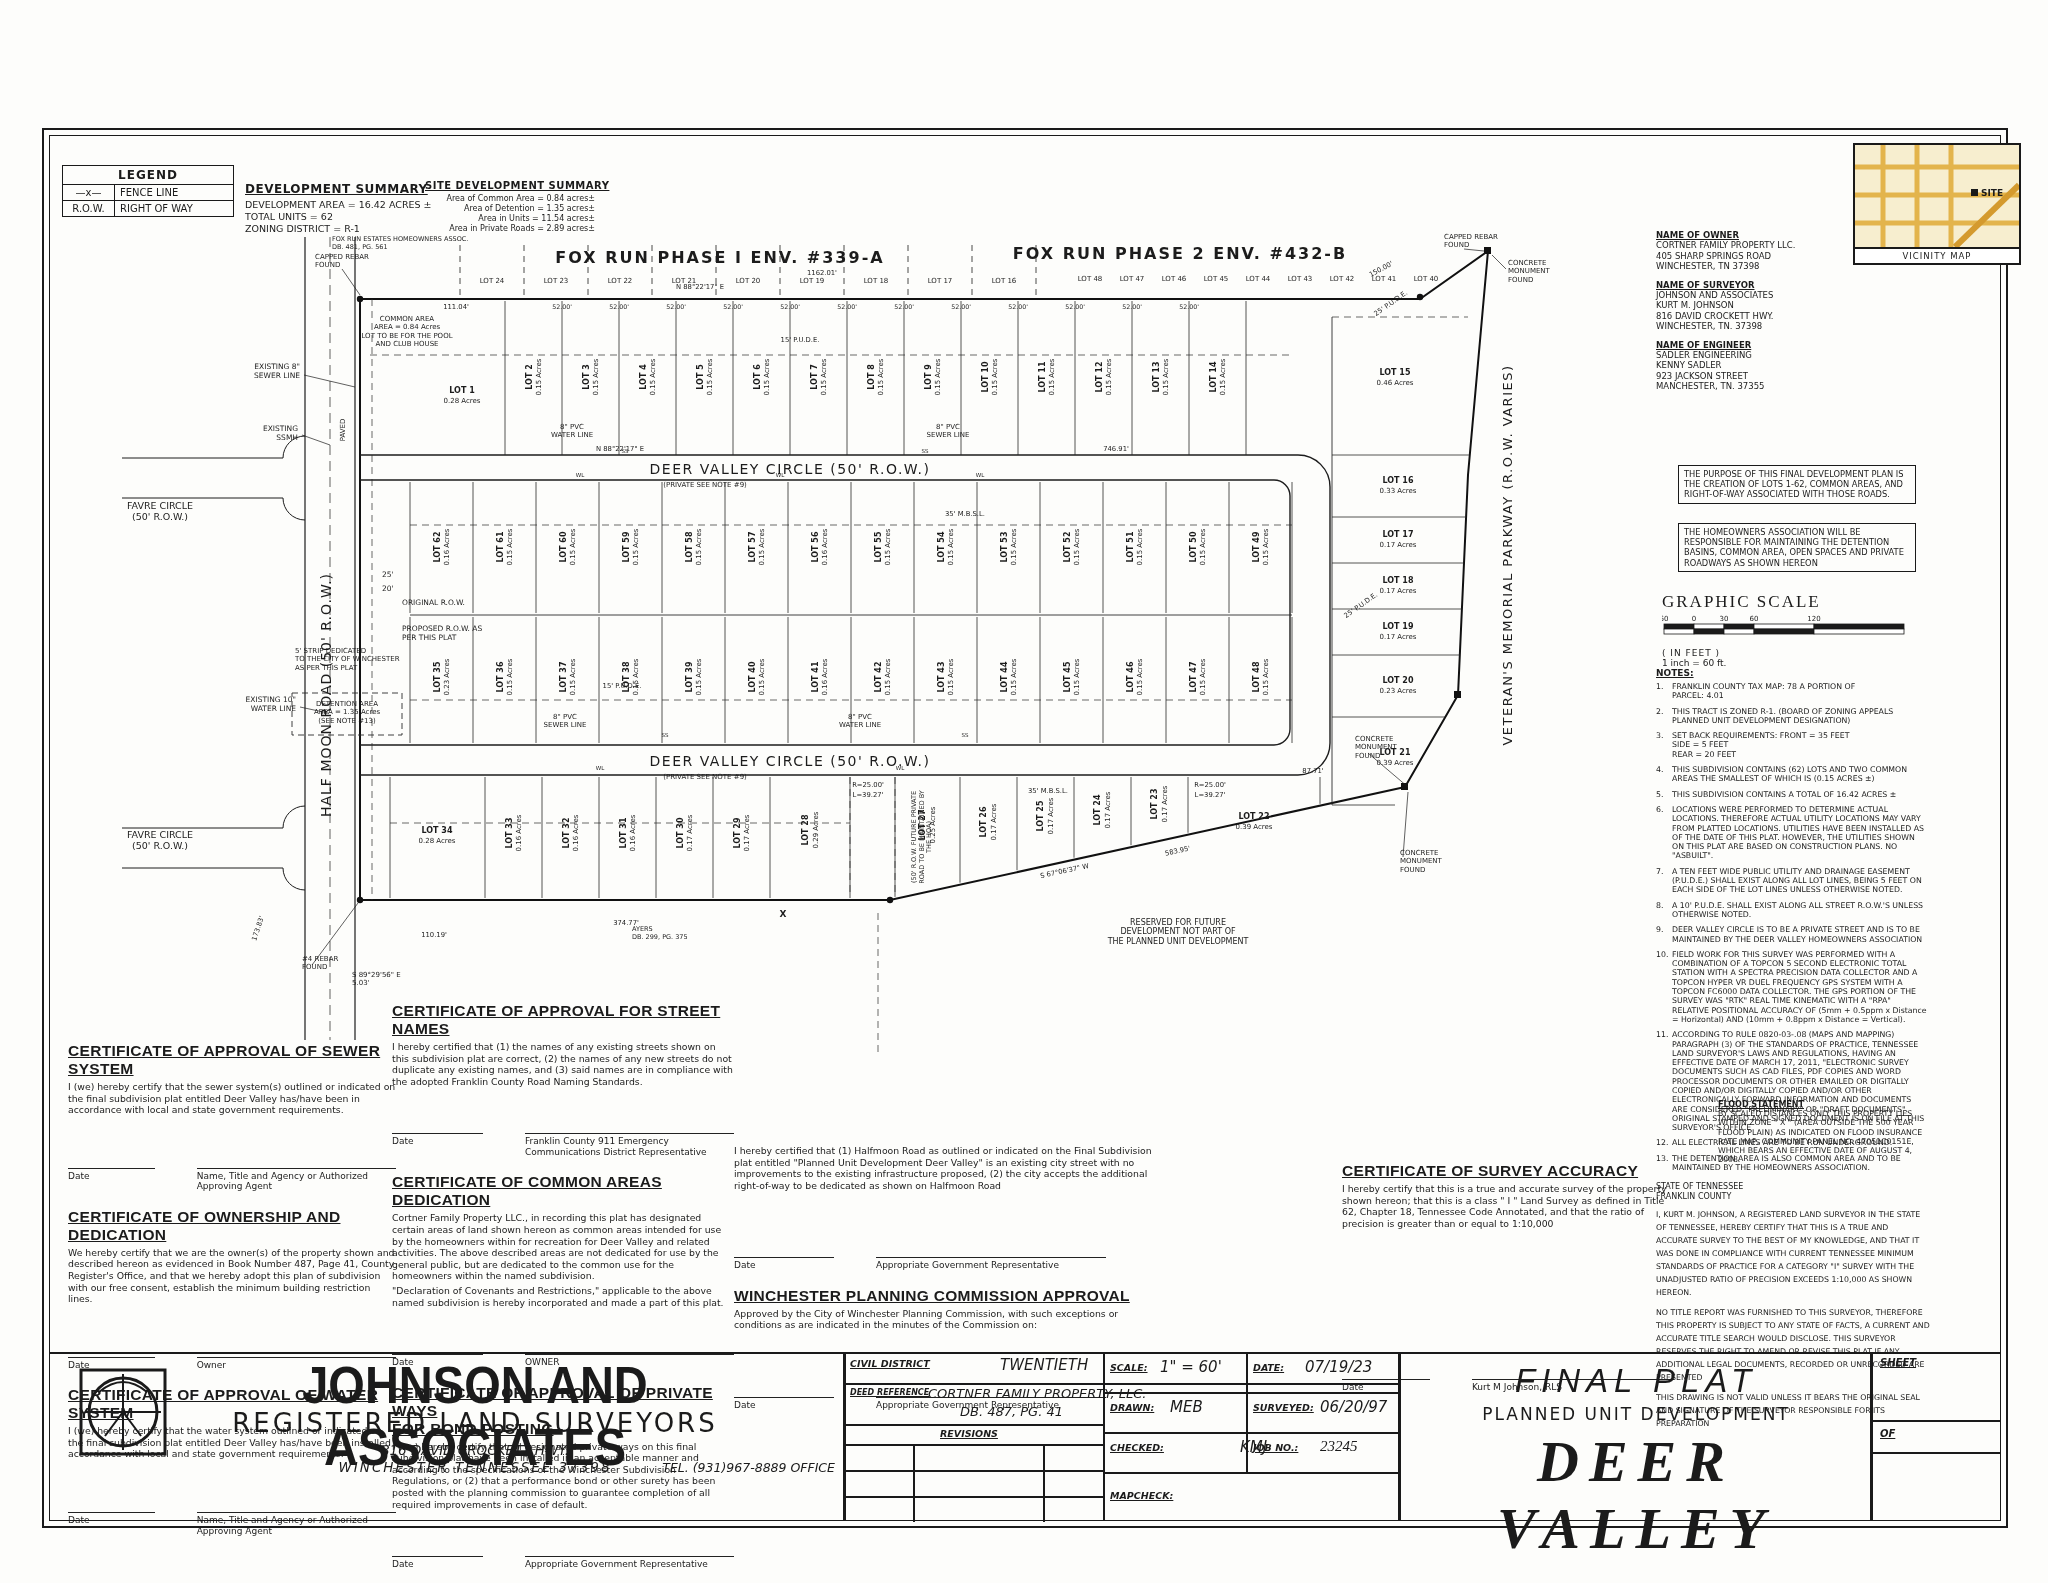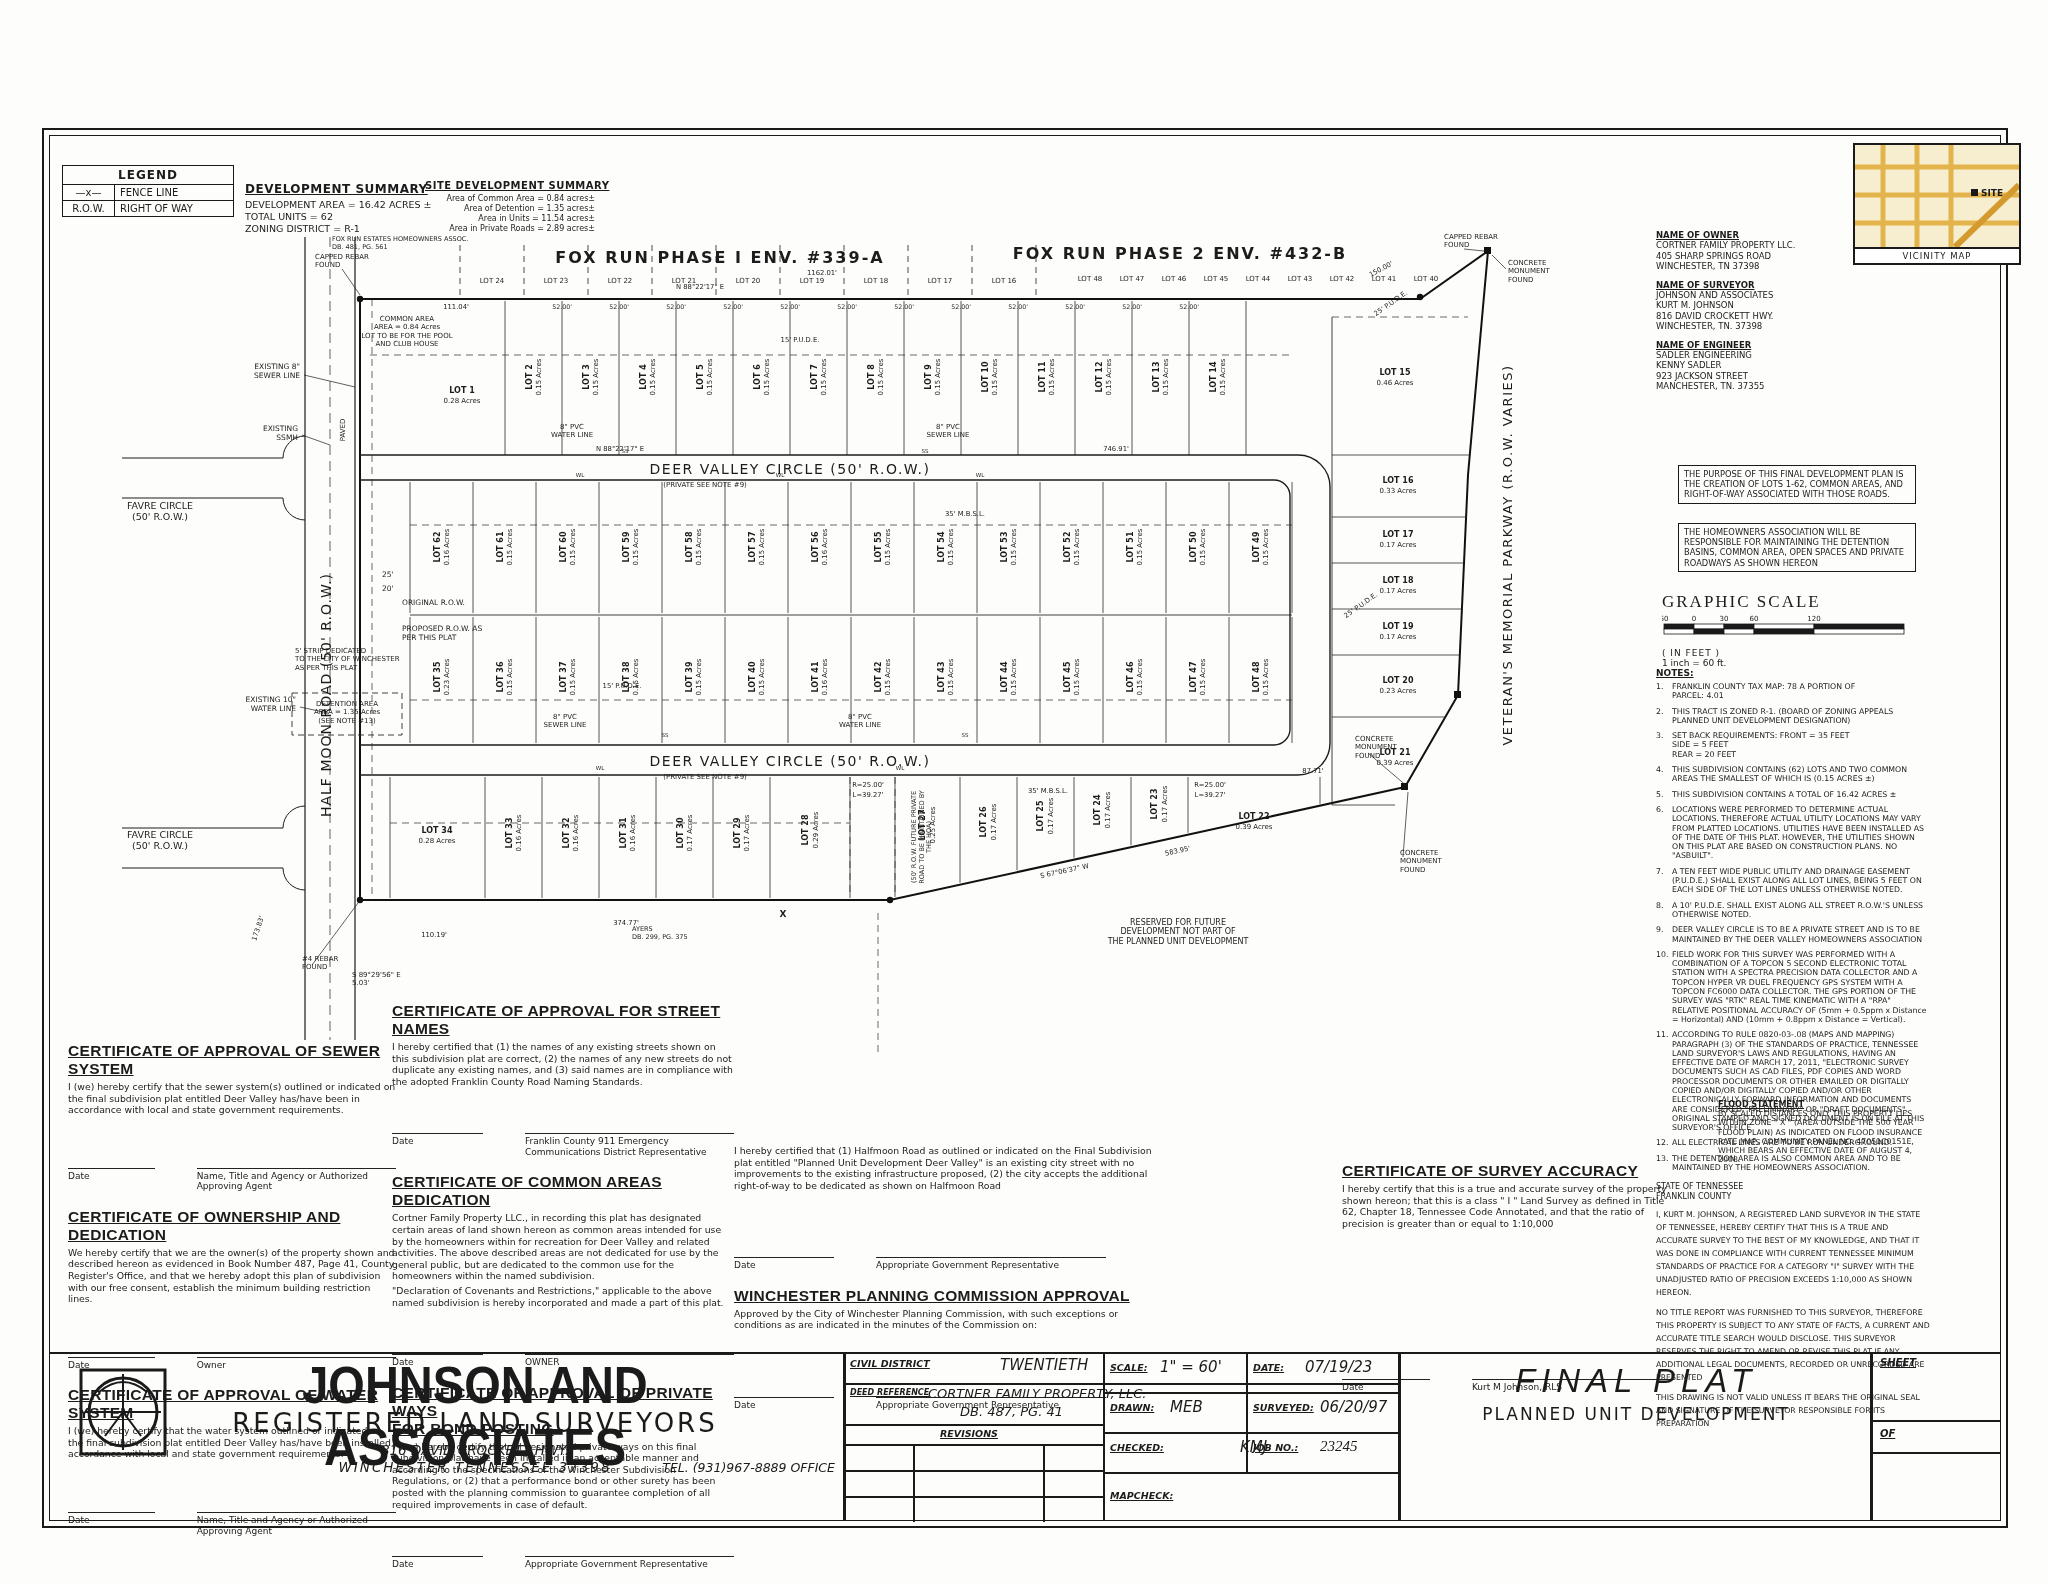--- a/index.html
+++ b/index.html
@@ -657,18 +657,19 @@
   <div class="tb-cell tb-lab" style="left:1253px; top:1402px;">SURVEYED:</div>
   <div class="tb-cell tb-val" style="left:1320px; top:1398px;">06/20/97</div>
   <div class="tb-cell tb-lab" style="left:1110px; top:1442px;">CHECKED:</div>
   <div class="tb-cell tb-val" style="left:1240px; top:1438px;">KMJ</div>
   <div class="tb-cell tb-lab" style="left:1253px; top:1442px;">JOB NO.:</div>
   <div class="tb-cell tb-val" style="left:1320px; top:1438px;font-family:Liberation Serif, serif;">23245</div>
   <div class="tb-cell tb-lab" style="left:1110px; top:1490px;">MAPCHECK:</div>
 
   <div class="plat-line1">FINAL PLAT</div>
   <div class="plat-line2">PLANNED UNIT DEVELOPMENT</div>
+  <div class="plat-name">DEER VALLEY</div>
 
   <div class="sheet-lab" style="left:1880px; top:1357px;">SHEET</div>
   <div class="hline" style="left:1870px; top:1420px; width:131px; height:1.5px;"></div>
   <div class="sheet-lab" style="left:1880px; top:1428px;">OF</div>
   <div class="hline" style="left:1870px; top:1452px; width:131px; height:1.5px;"></div>
 </div>
 
 </body></html>

